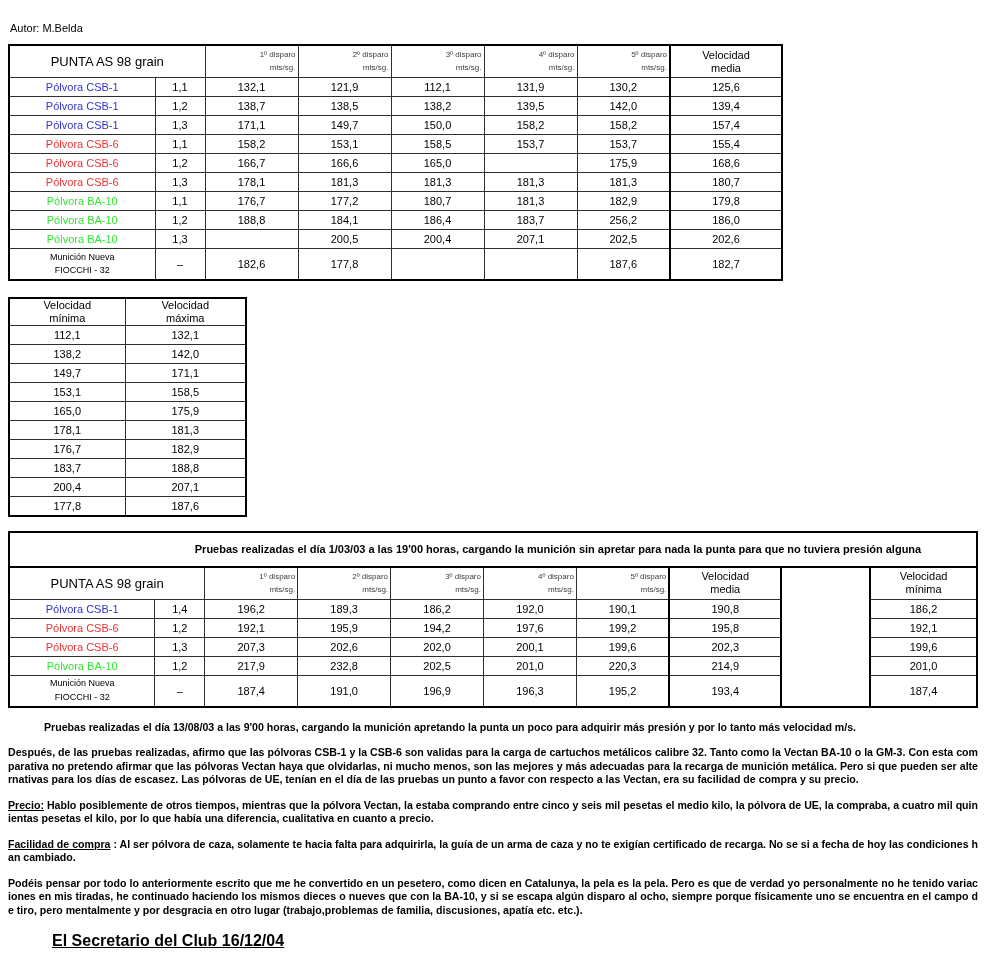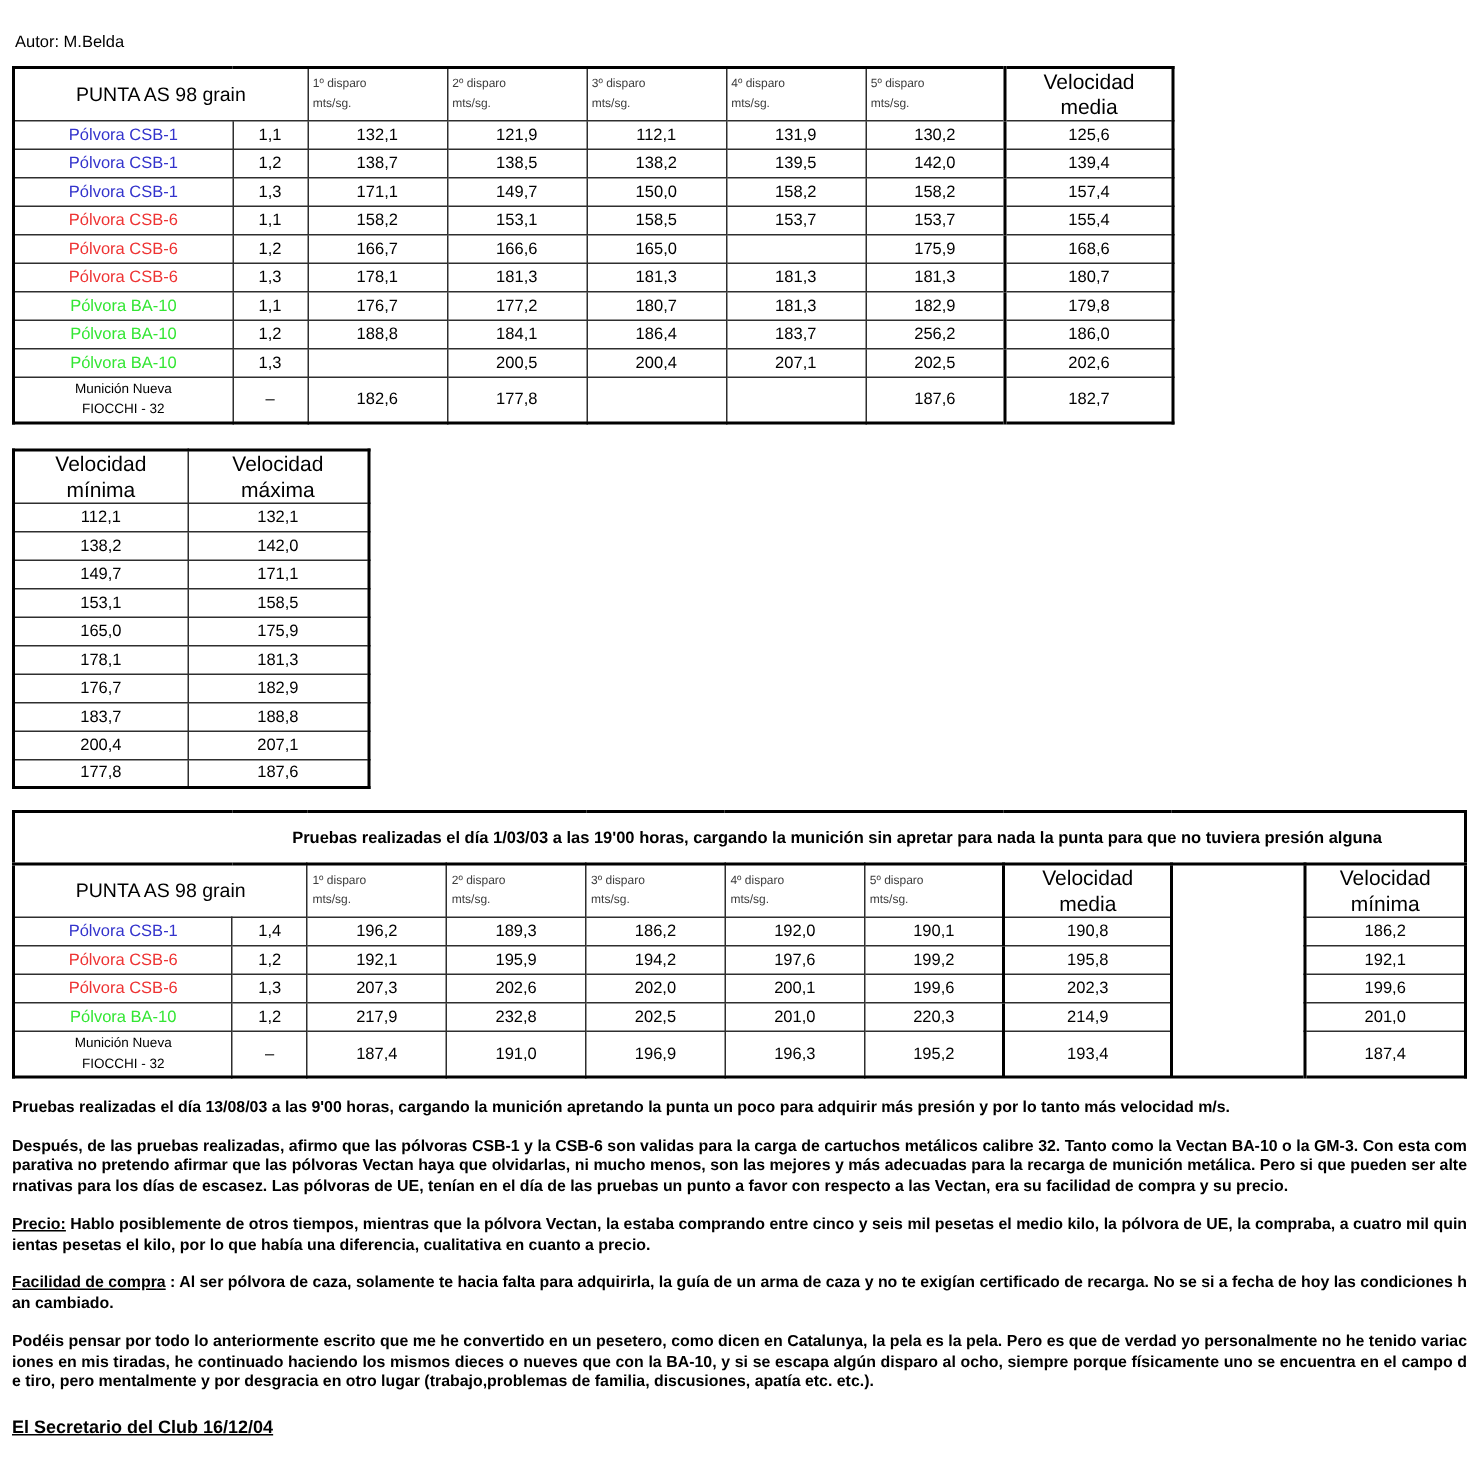--- a/index.html
+++ b/index.html
@@ -15,32 +15,32 @@
   .t1{margin-top:10px;}
   .t2{margin-top:16px;}
   .t3{margin-top:14px;}
 
   tr.hdr-row{height:26px;}
   tr.data-row{height:19px;}
   tr.tall-row{height:31px;}
   tr.banner-row{height:35px;}
 
   .title-cell{font-weight:normal;font-size:13px;}
-  .shot-hdr{font-size:8px;color:#3c3c3c;text-align:left;padding:2px 2px 3px 3px;line-height:1.65;}
-  .vel-hdr{font-size:14px;line-height:1.2;}
+  .shot-hdr{font-size:8px;color:#3c3c3c;text-align:right;padding:2px 2px 3px 3px;line-height:1.65;}
+  .vel-hdr{font-size:11px;line-height:1.2;}
   .media-col{border-left:2px solid #000;}
   .min-col{border-left:2px solid #000;}
   .spacer-col{border-left:2px solid #000;border-right:2px solid #000;}
   .banner-cell{font-weight:bold;font-size:11px;text-align:center;padding-left:130px;border-bottom:2px solid #000;}
   .label-small{font-size:9px;line-height:1.5;margin-left:12px;}
 
   .para{font-size:10.6px;font-weight:bold;line-height:13.5px;margin:12px 0 0 0;text-align:justify;word-break:break-all;}
-  .para-first{margin-top:13px;text-align:left;word-break:normal;}
+  .para-first{margin-top:13px;text-align:left;word-break:normal;margin-left:36px;}
   .plabel{text-decoration:underline;}
-  .footer-line{font-size:12px;font-weight:bold;text-decoration:underline;margin-top:15px;}
+  .footer-line{font-size:16px;font-weight:bold;text-decoration:underline;margin-top:15px;margin-left:44px;}
 </style>
 </head>
 <body>
 
 <div class="page">
 
   <div class="author">Autor: M.Belda</div>
 
   <table class="t1 outer">
     <colgroup>

